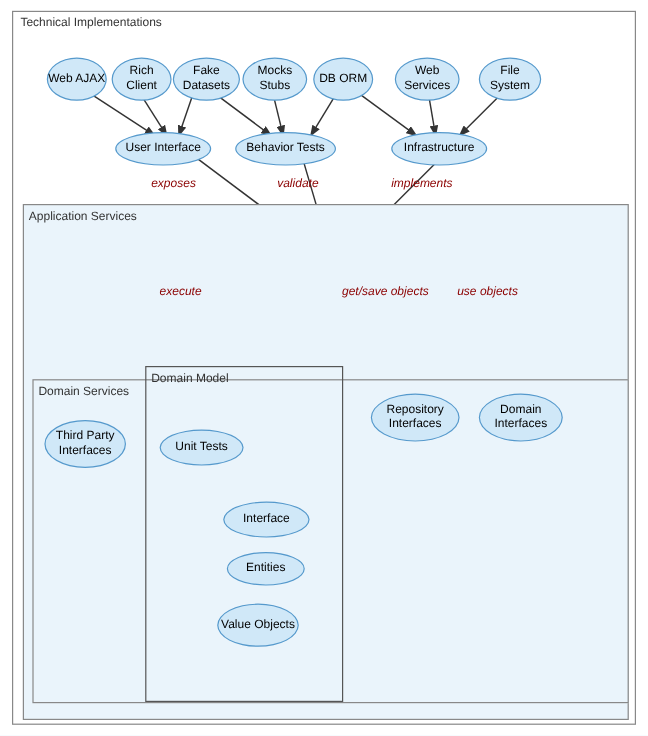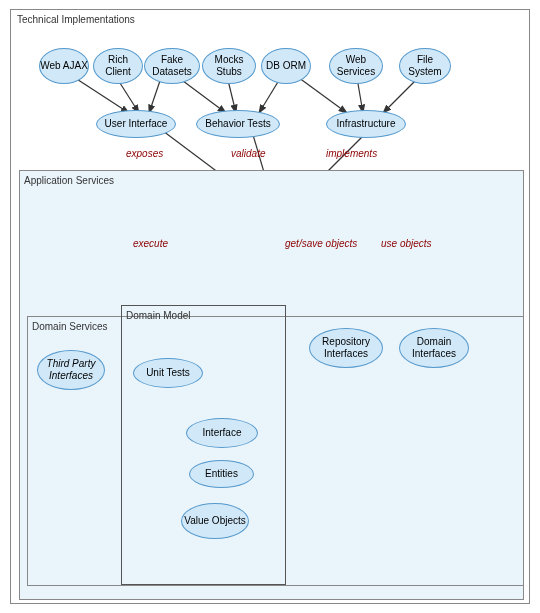--- a/index.html
+++ b/index.html
@@ -177,21 +177,21 @@
   <div class="arrow-label" style="top:228px;left:274px;">get/save
 objects</div>
   <div class="arrow-label" style="top:228px;left:370px;">use
 objects</div>
 
   <div class="region light-blue-bg" style="top:278px;left:16px;width:497px;height:270px;margin-top:28px;">
     <div class="section-label" style="top:4px;left:4px;">Domain
 Services</div>
   </div>
 
-  <div class="node" style="width:68px;height:40px;top:340px;left:26px;font-style:italic;">Third Party
+  <div class="node" style="width:68px;height:40px;top:340px;left:26px;">Third Party
 Interfaces</div>
 
   <div class="region" style="top:295px;left:110px;width:165px;height:280px;border:1px solid #555;">
     <div class="section-label" style="top:4px;left:4px;">Domain
 Model</div>
   </div>
 
   <div class="node" style="width:70px;height:30px;top:348px;left:122px;">Unit Tests</div>
 
   <div class="node" style="width:72px;height:30px;top:408px;left:175px;">Interface</div>

